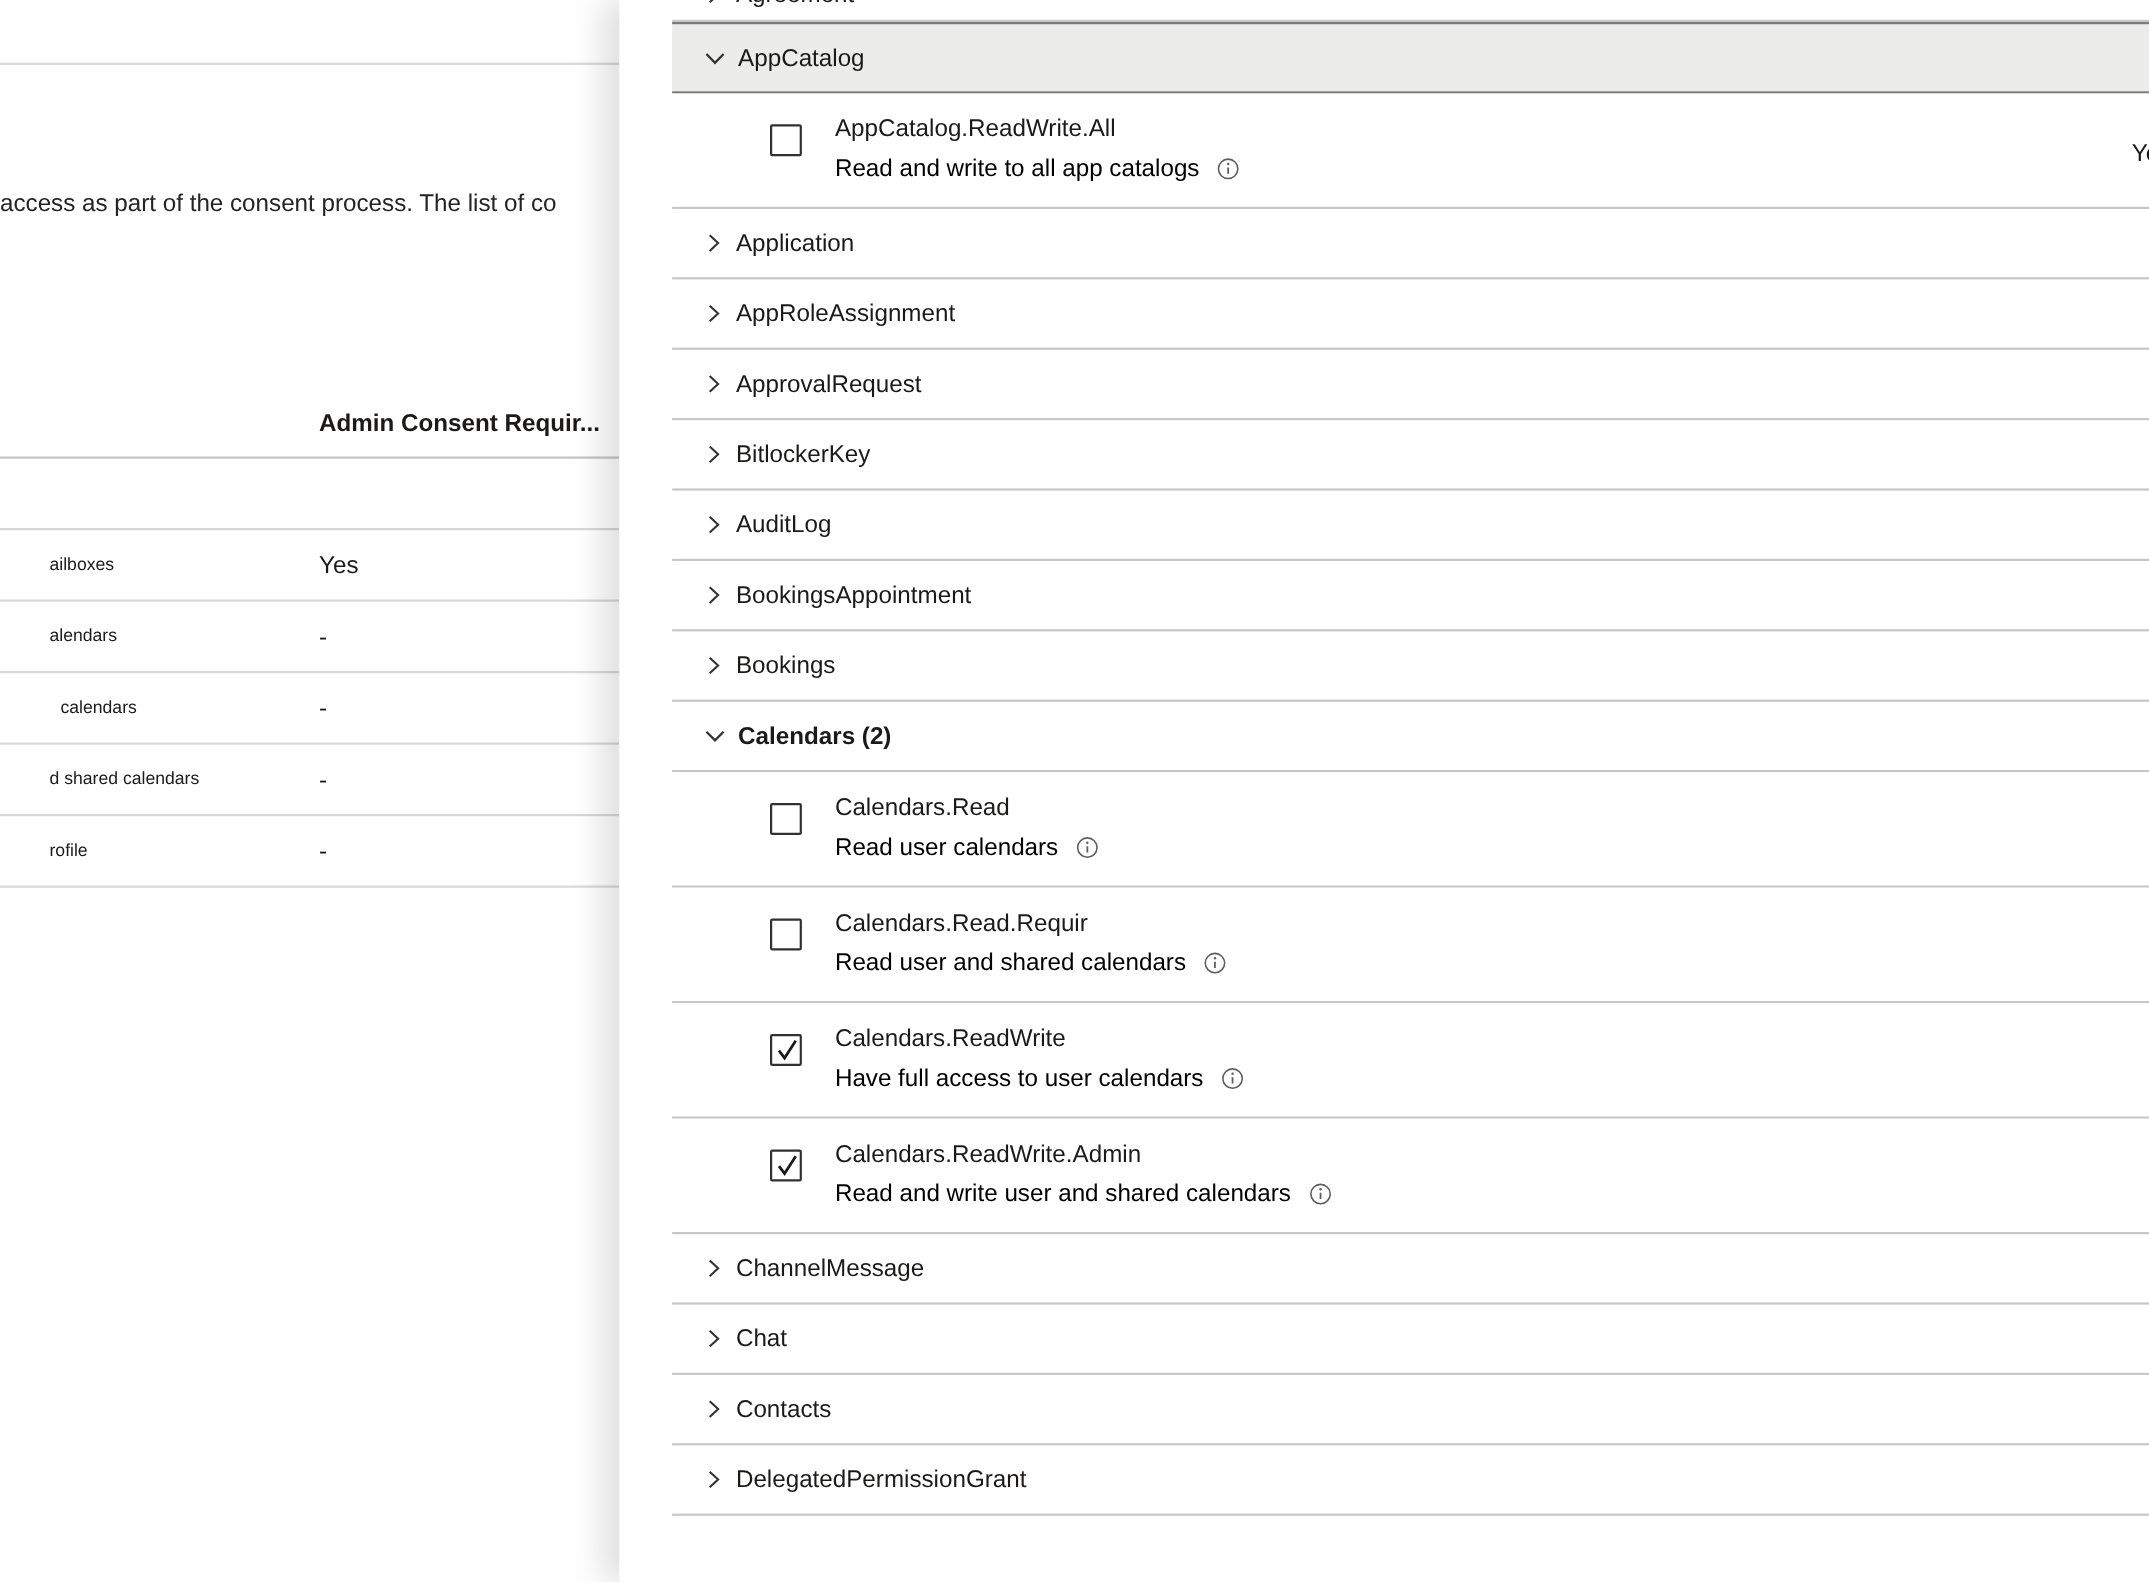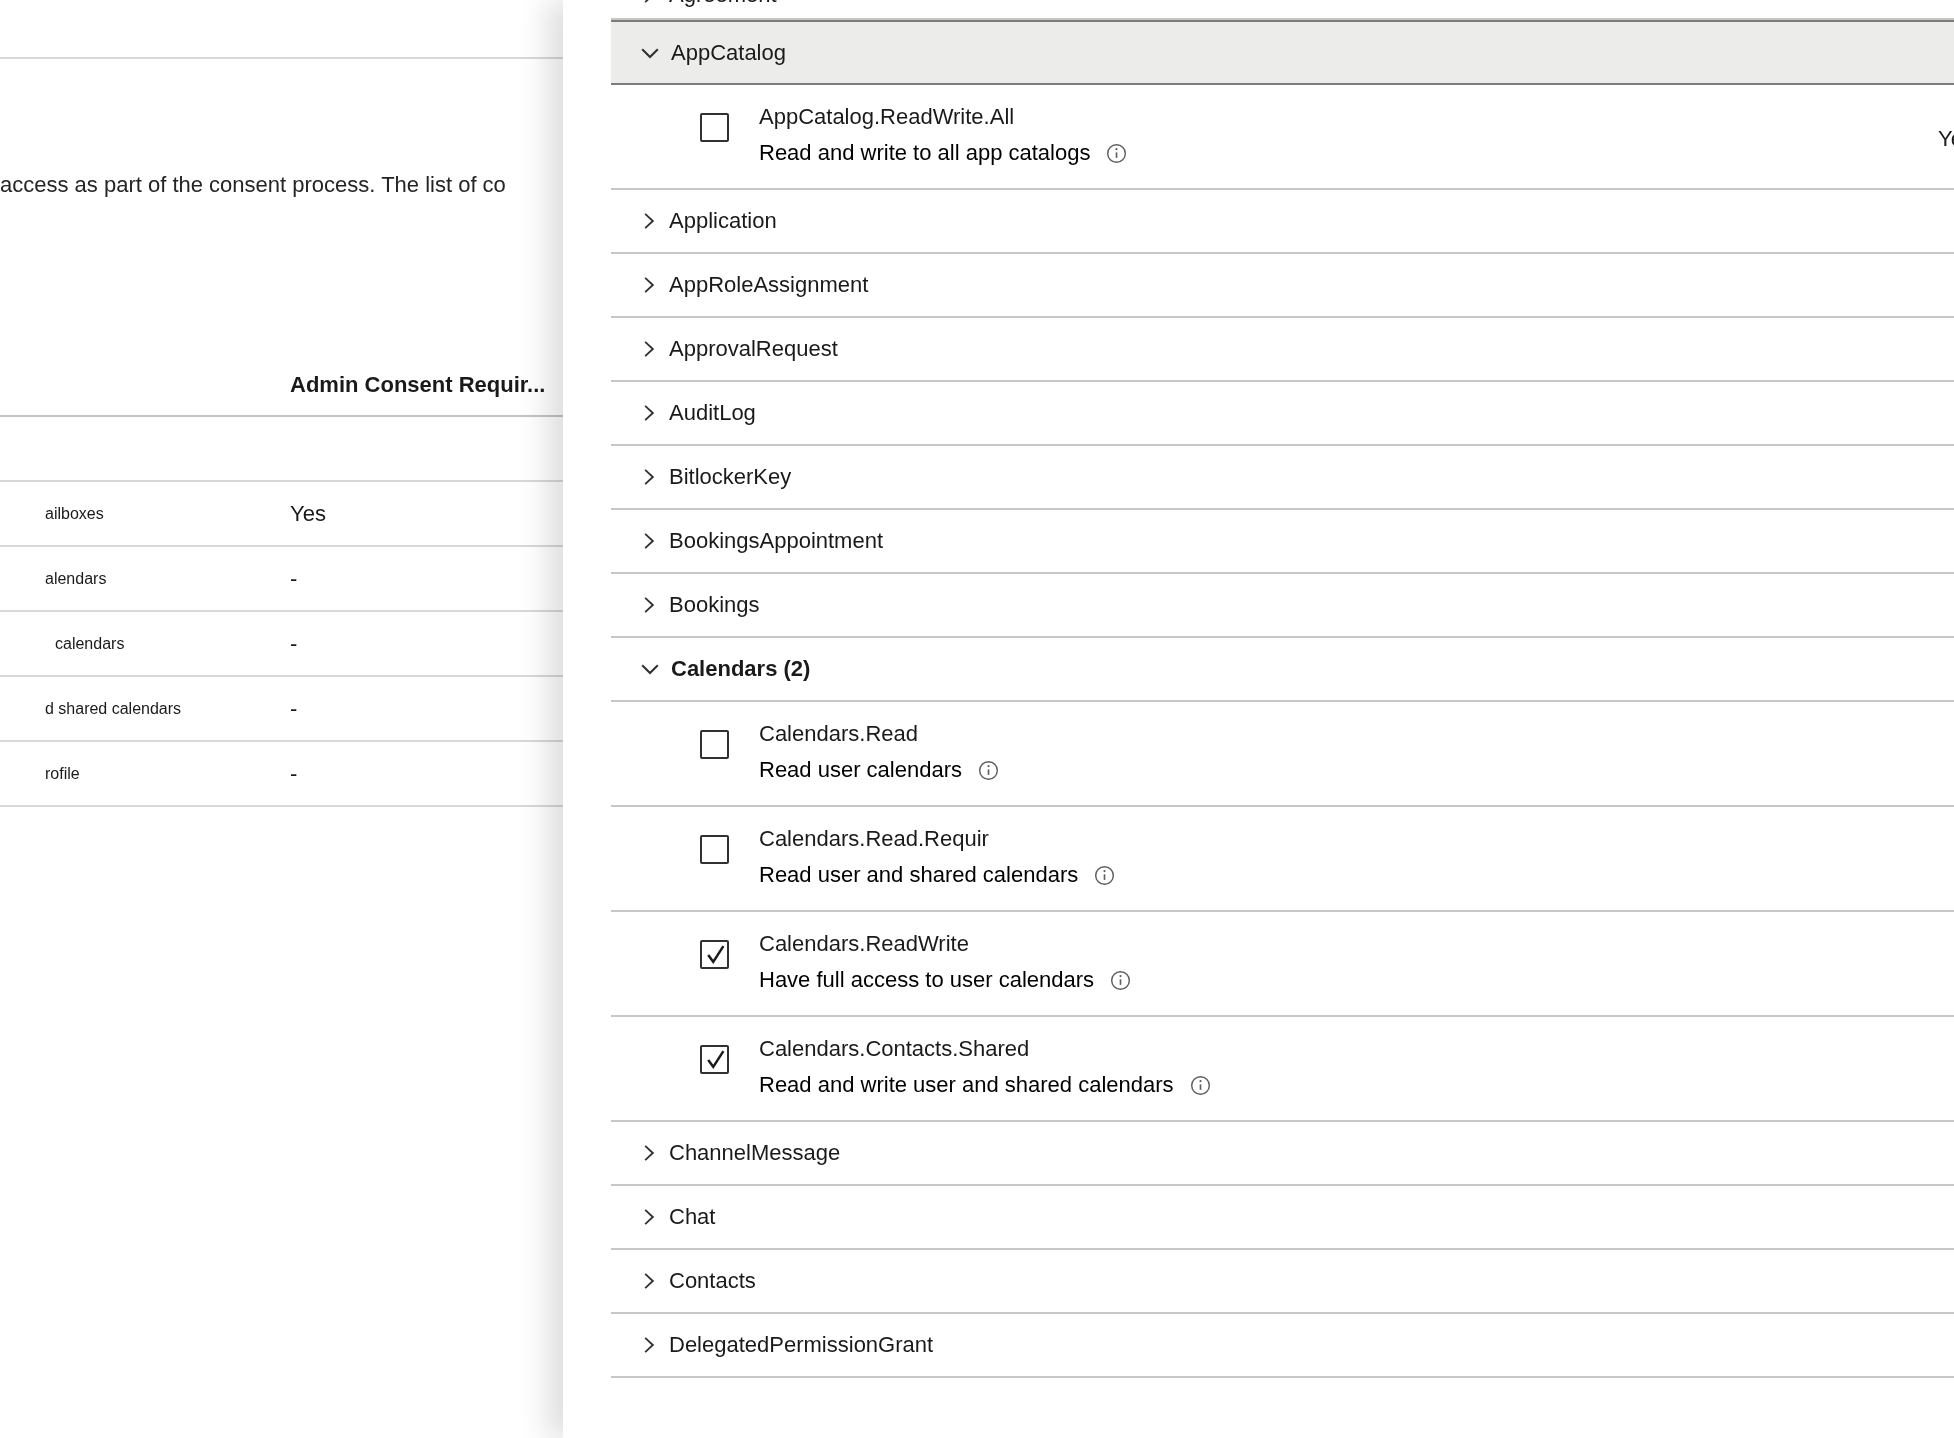--- a/index.html
+++ b/index.html
@@ -201,31 +201,31 @@
           <span class="cat-label">ApprovalRequest</span>
         </div>
       </div>
       <div class="row-cat">
         <div class="cat-inner">
           <span class="chev">
             <svg width="22" height="22" viewBox="0 0 20 20" aria-hidden="true">
               <path d="M6.5 3.5 L13.5 10 L6.5 16.5" fill="none" stroke="#323130" stroke-width="1.7"></path>
             </svg>
           </span>
+          <span class="cat-label">BitlockerKey</span>
+        </div>
+      </div>
+      <div class="row-cat">
+        <div class="cat-inner">
+          <span class="chev">
+            <svg width="22" height="22" viewBox="0 0 20 20" aria-hidden="true">
+              <path d="M6.5 3.5 L13.5 10 L6.5 16.5" fill="none" stroke="#323130" stroke-width="1.7"></path>
+            </svg>
+          </span>
           <span class="cat-label">AuditLog</span>
-        </div>
-      </div>
-      <div class="row-cat">
-        <div class="cat-inner">
-          <span class="chev">
-            <svg width="22" height="22" viewBox="0 0 20 20" aria-hidden="true">
-              <path d="M6.5 3.5 L13.5 10 L6.5 16.5" fill="none" stroke="#323130" stroke-width="1.7"></path>
-            </svg>
-          </span>
-          <span class="cat-label">BitlockerKey</span>
         </div>
       </div>
       <div class="row-cat">
         <div class="cat-inner">
           <span class="chev">
             <svg width="22" height="22" viewBox="0 0 20 20" aria-hidden="true">
               <path d="M6.5 3.5 L13.5 10 L6.5 16.5" fill="none" stroke="#323130" stroke-width="1.7"></path>
             </svg>
           </span>
           <span class="cat-label">BookingsAppointment</span>
@@ -296,21 +296,21 @@
             </svg>
           </span>
         </div>
       </div>
       <div class="row-perm">
         <span class="cbx">
           <svg width="27" height="27" viewBox="0 0 24 24" aria-hidden="true">
             <path d="M5.5 12.5 L10 18.5 L19 4.5" fill="none" stroke="#1b1a19" stroke-width="2.2"></path>
           </svg>
         </span>
-        <div class="perm-name">Calendars.Contacts.Shared</div>
+        <div class="perm-name">Calendars.ReadWrite.Admin</div>
         <div class="perm-desc">
           <span>Read and write user and shared calendars</span>
           <span class="info">
             <svg width="23" height="23" viewBox="0 0 24 24" aria-hidden="true">
               <circle cx="12" cy="12" r="9.2" fill="none" stroke="#605e5c" stroke-width="1.5"></circle>
               <line x1="12" y1="10.8" x2="12" y2="16.6" stroke="#605e5c" stroke-width="1.7"></line>
               <circle cx="12" cy="7.4" r="1.15" fill="#605e5c"></circle>
             </svg>
           </span>
         </div>

